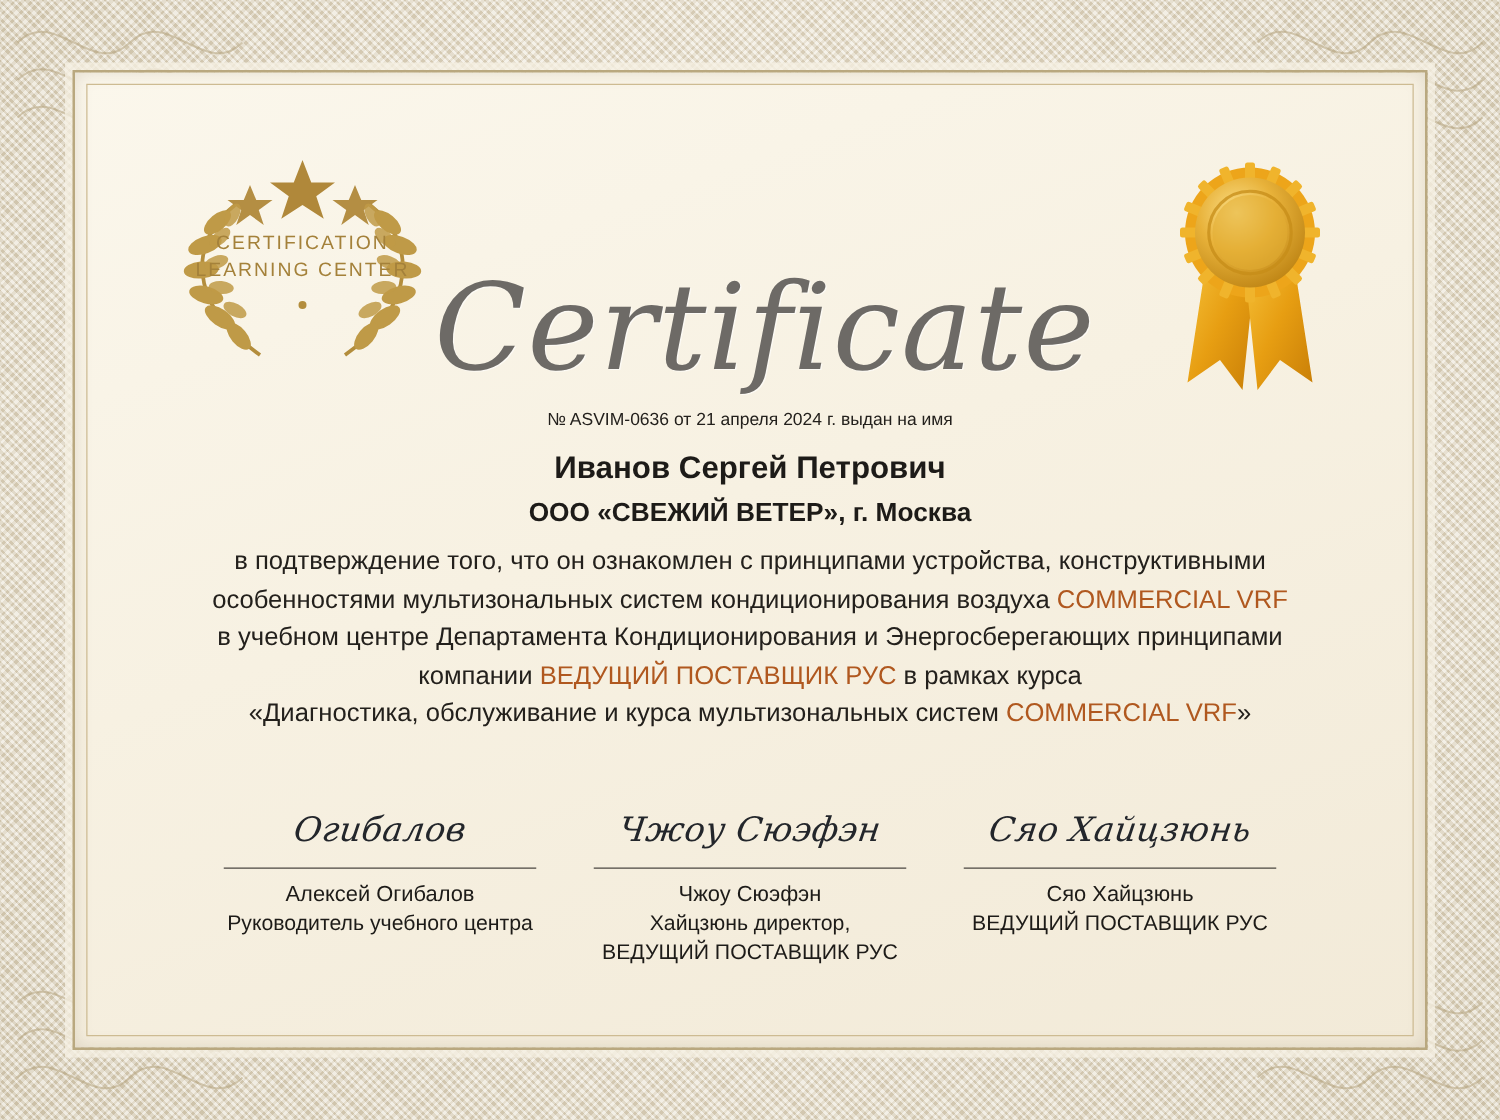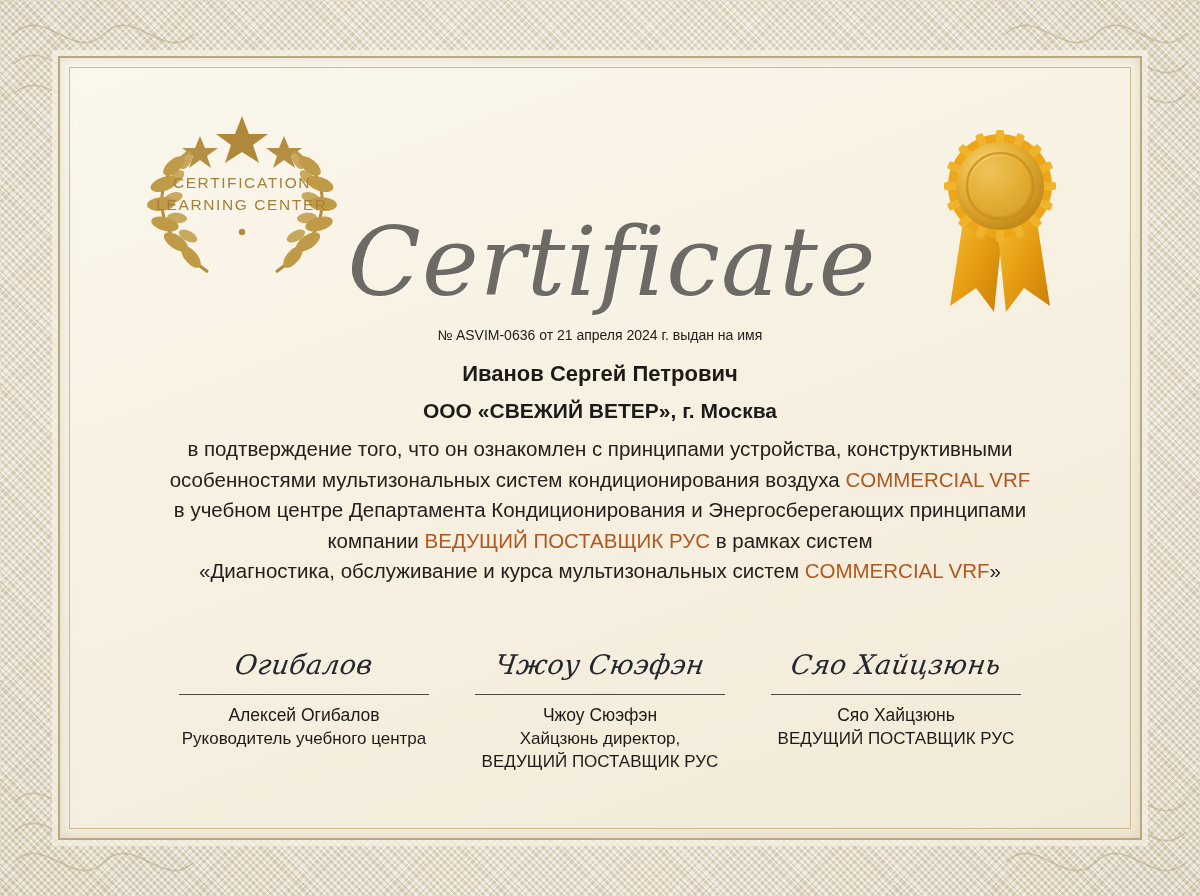--- a/index.html
+++ b/index.html
@@ -66,21 +66,21 @@
     position: absolute;
     left: 9px; top: 9px; right: 9px; bottom: 9px;
     border: 1px solid #cdbb92;
     pointer-events: none;
   }
 
   
   .emblem {
     position: absolute;
     left: 62px;
-    top: 52px;
+    top: 64px;
     width: 240px;
     height: 180px;
   }
   .emblem-text {
     position: absolute;
     width: 100%;
     text-align: center;
     top: 62px;
     color: #a4813a;
     letter-spacing: 1.6px;
@@ -123,21 +123,21 @@
     right: 80px;
     text-align: center;
     color: #2f2f2f;
   }
   .line-issue {
     font-size: 14px;
     line-height: 30px;
     color: #23201c;
   }
   .line-name {
-    font-size: 22px;
+    font-size: 25px;
     font-weight: bold;
     line-height: 40px;
     margin-top: 4px;
     color: #1d1b18;
   }
   .line-org {
     font-size: 21px;
     font-weight: bold;
     line-height: 34px;
     color: #1d1b18;
@@ -348,21 +348,21 @@
         <div>
           <span>в подтверждение того, что он ознакомлен с принципами устройства, конструктивными</span>
         </div>
         <div>
           <span>особенностями мультизональных систем кондиционирования воздуха </span><span class="hl">COMMERCIAL VRF</span>
         </div>
         <div>
           <span>в учебном центре Департамента Кондиционирования и Энергосберегающих принципами</span>
         </div>
         <div>
-          <span>компании </span><span class="hl">ВЕДУЩИЙ ПОСТАВЩИК РУС</span><span> в рамках систем</span>
+          <span>компании </span><span class="hl">ВЕДУЩИЙ ПОСТАВЩИК РУС</span><span> в рамках курса</span>
         </div>
         <div>
           <span>«Диагностика, обслуживание и курса мультизональных систем </span><span class="hl">COMMERCIAL VRF</span><span>»</span>
         </div>
       </div>
     </div>
 
     <div class="signatures">
 
       <div class="sig-block">

